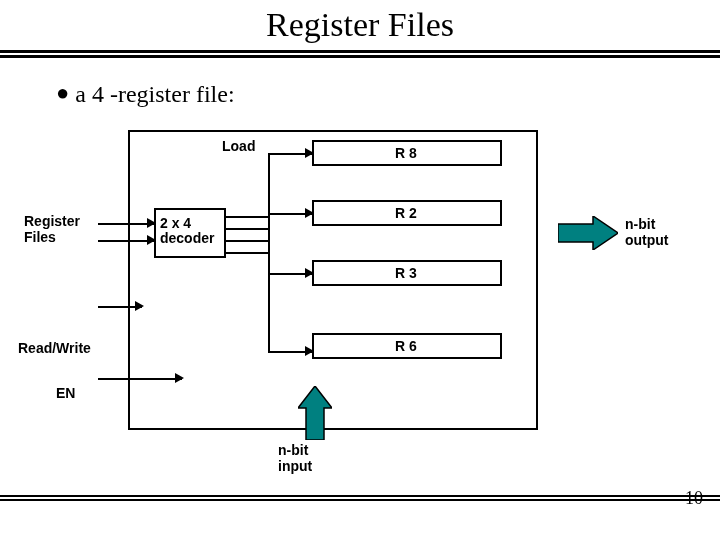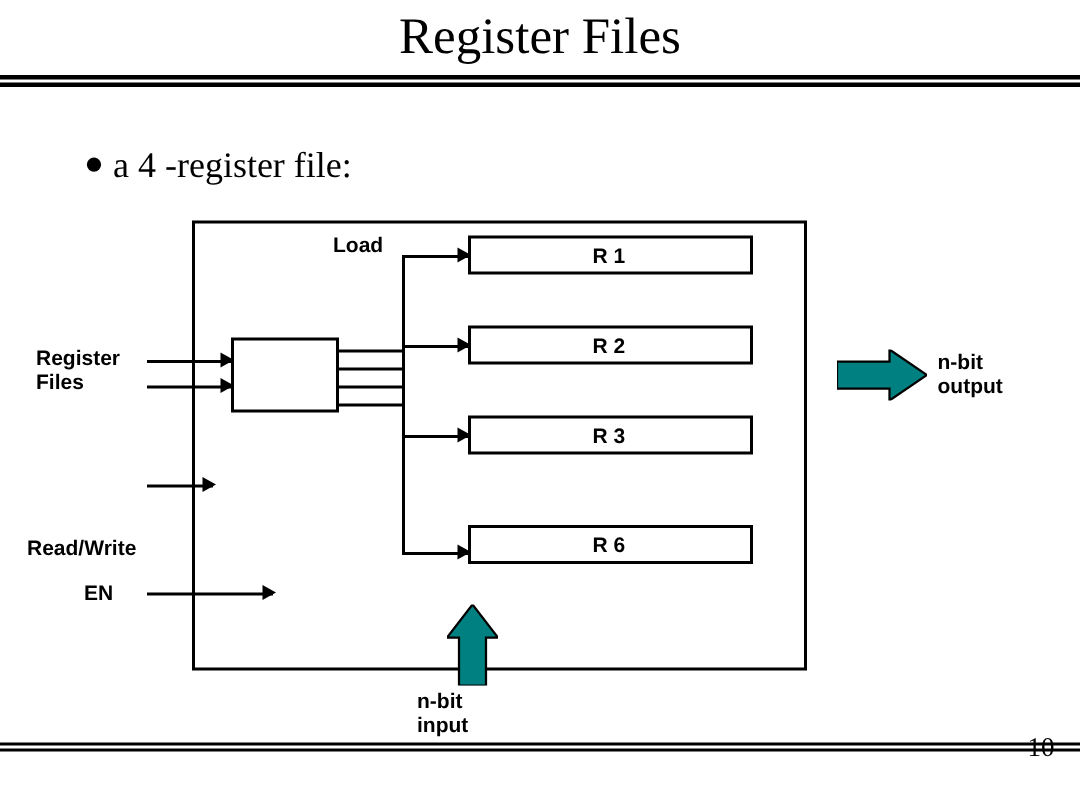--- a/index.html
+++ b/index.html
@@ -18,21 +18,21 @@
     padding-bottom: 6px;
   }
   .double-rule {
     border-top: 3px solid #000;
     border-bottom: 3px solid #000;
     height: 8px;
     margin: 0;
   }
   .bullet {
     font-size: 24px;
-    padding: 38px 0 0 56px;
+    padding: 22px 0 0 56px;
     font-family: "Times New Roman", serif;
   }
   .bullet .dot {
     font-size: 22px;
     vertical-align: 2px;
     padding-right: 6px;
   }
   .stage {
     position: relative;
     width: 646px;
@@ -87,23 +87,25 @@
   <span class="dot">●</span><span>a 4 -register file:</span>
 </div>
 
 <div class="stage">
 
   <div class="box" style="left:128px; top:22px; width:410px; height:300px; border-width:2px;"></div>
 
   <div class="label" style="left:220px; top:30px; padding:0 2px;">Load</div>
 
   <div class="box" style="left:154px; top:100px; width:72px; height:50px;"></div>
+  <div class="label" style="left:160px; top:108px; white-space:pre; line-height:15px;">2 x 4
+decoder</div>
 
   <div class="box" style="left:312px; top:32px; width:190px; height:26px;"></div>
-  <div class="label" style="left:395px; top:37px;">R 1</div>
+  <div class="label" style="left:395px; top:37px;">R 8</div>
 
   <div class="box" style="left:312px; top:92px; width:190px; height:26px;"></div>
   <div class="label" style="left:395px; top:97px;">R 2</div>
 
   <div class="box" style="left:312px; top:152px; width:190px; height:26px;"></div>
   <div class="label" style="left:395px; top:157px;">R 3</div>
 
   <div class="box" style="left:312px; top:225px; width:190px; height:26px;"></div>
   <div class="label" style="left:395px; top:230px;">R 6</div>
 
@@ -133,21 +135,21 @@
 
   <div class="line h" style="left:98px; top:198px; width:44px;"></div>
   <div class="arrowhead ar-right" style="left:135px; top:193px;"></div>
 
   <div class="line h" style="left:98px; top:270px; width:84px;"></div>
   <div class="arrowhead ar-right" style="left:175px; top:265px;"></div>
 
   <div class="label" style="left:24px; top:105px; white-space:pre; line-height:16px;">Register
 Files</div>
   <div class="label" style="left:18px; top:190px;margin-top:42px;">Read/Write</div>
-  <div class="label" style="left:56px; top:262px;text-align:center;">EN</div>
+  <div class="label" style="left:56px; top:277px;text-align:center;">EN</div>
 
   <svg class="big-arrow" style="left:558px; top:108px;" width="60" height="34">
     <polygon points="0,8 35,8 35,0 60,17 35,34 35,26 0,26" fill="#008080" stroke="#000" stroke-width="1.5"></polygon>
   </svg>
   <div class="label" style="left:625px; top:108px; white-space:pre; line-height:16px;">n-bit
 output</div>
 
   <svg class="big-arrow" style="left:298px; top:278px;" width="34" height="54">
     <polygon points="17,0 34,22 26,22 26,54 8,54 8,22 0,22" fill="#008080" stroke="#000" stroke-width="1.5"></polygon>
   </svg>

